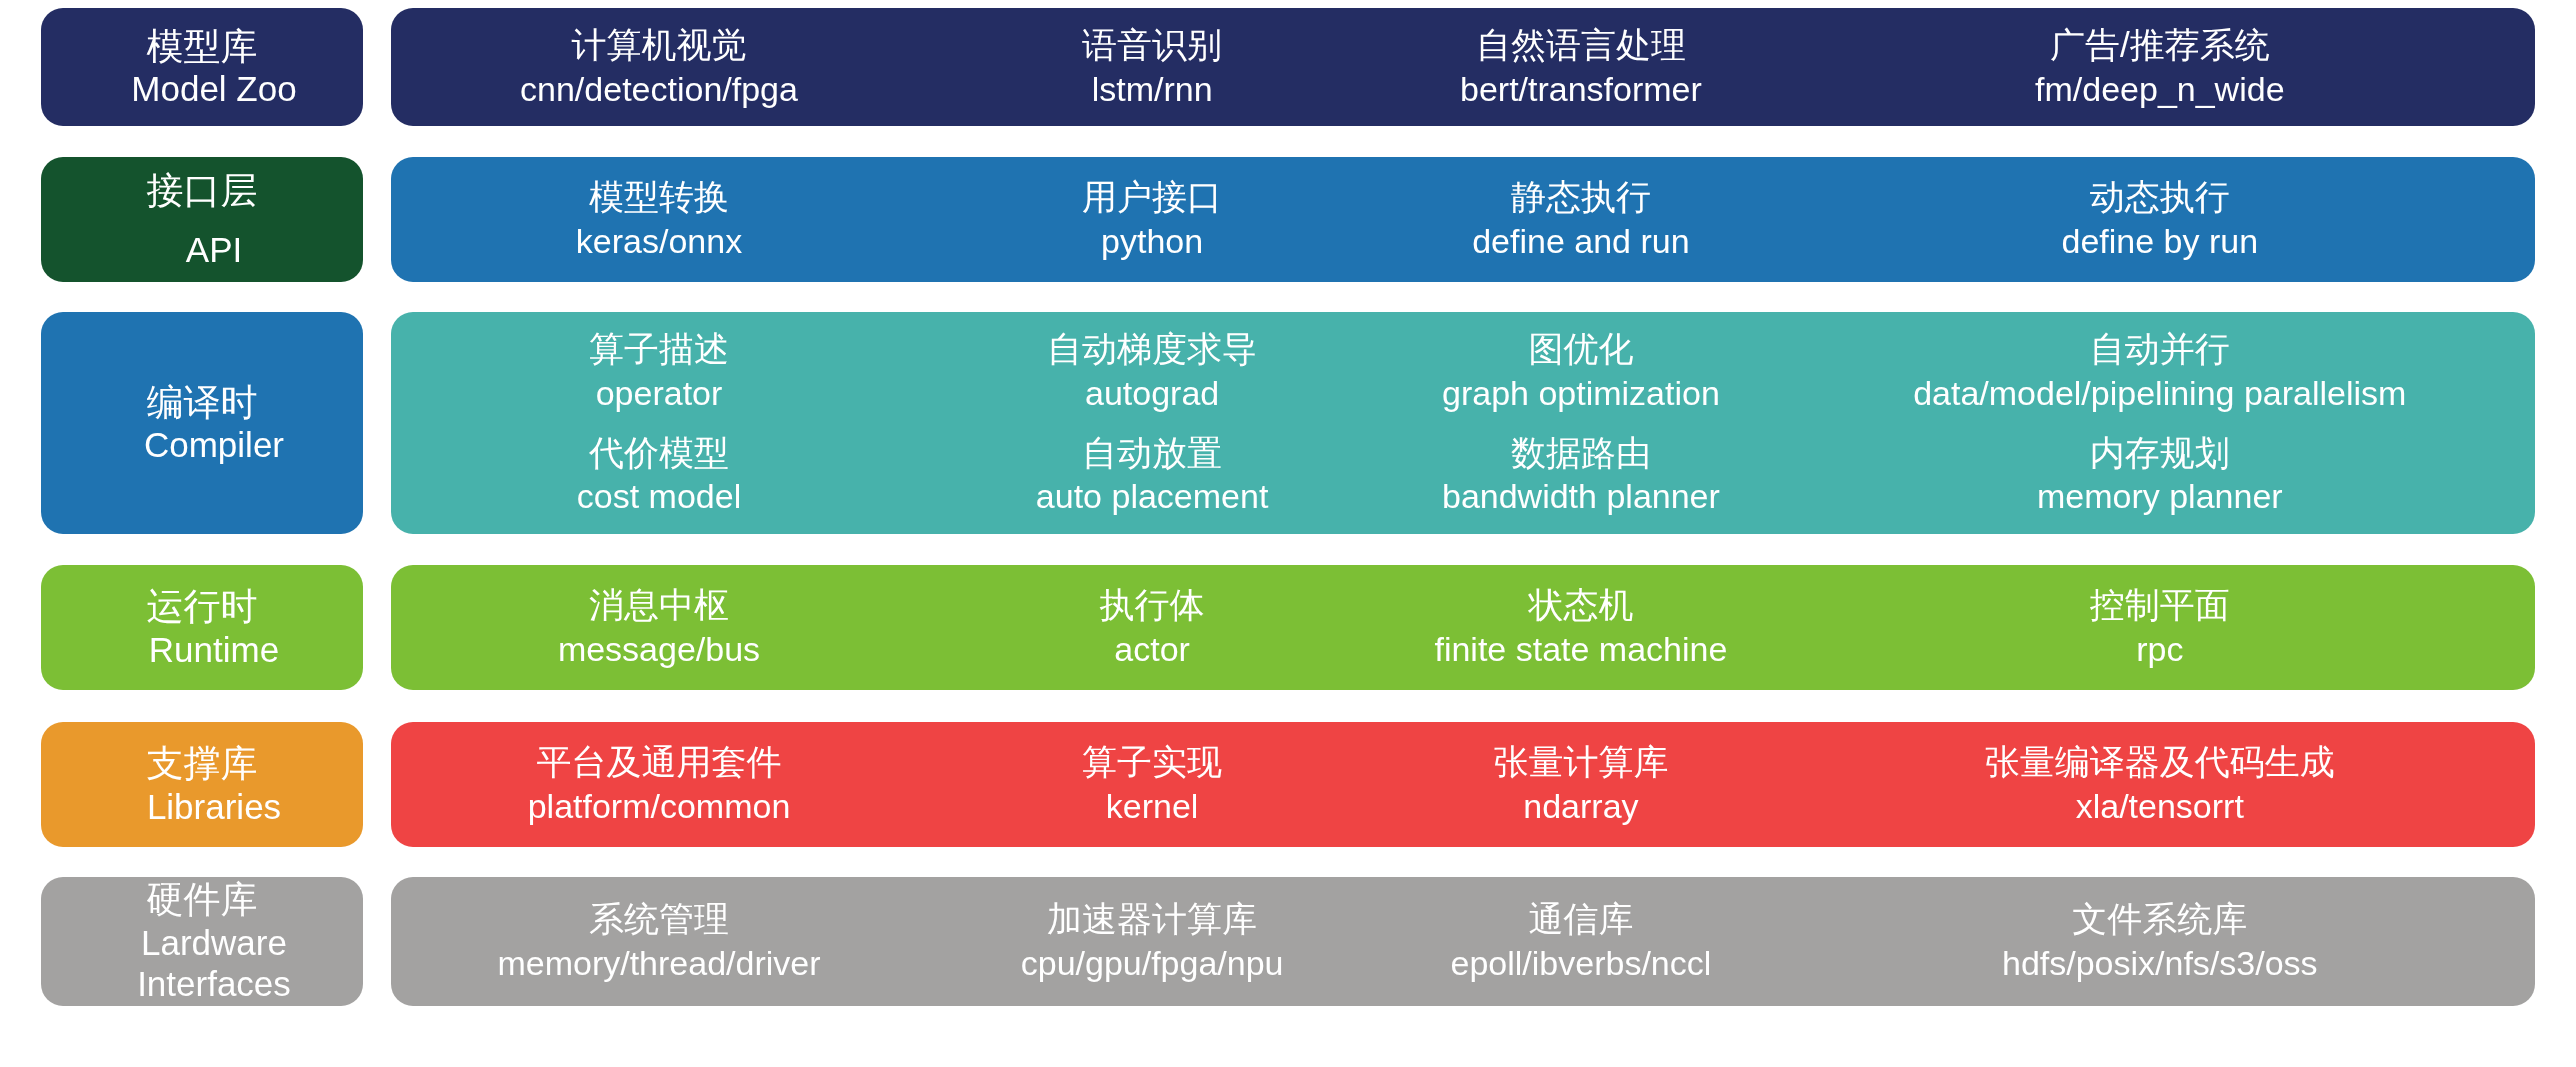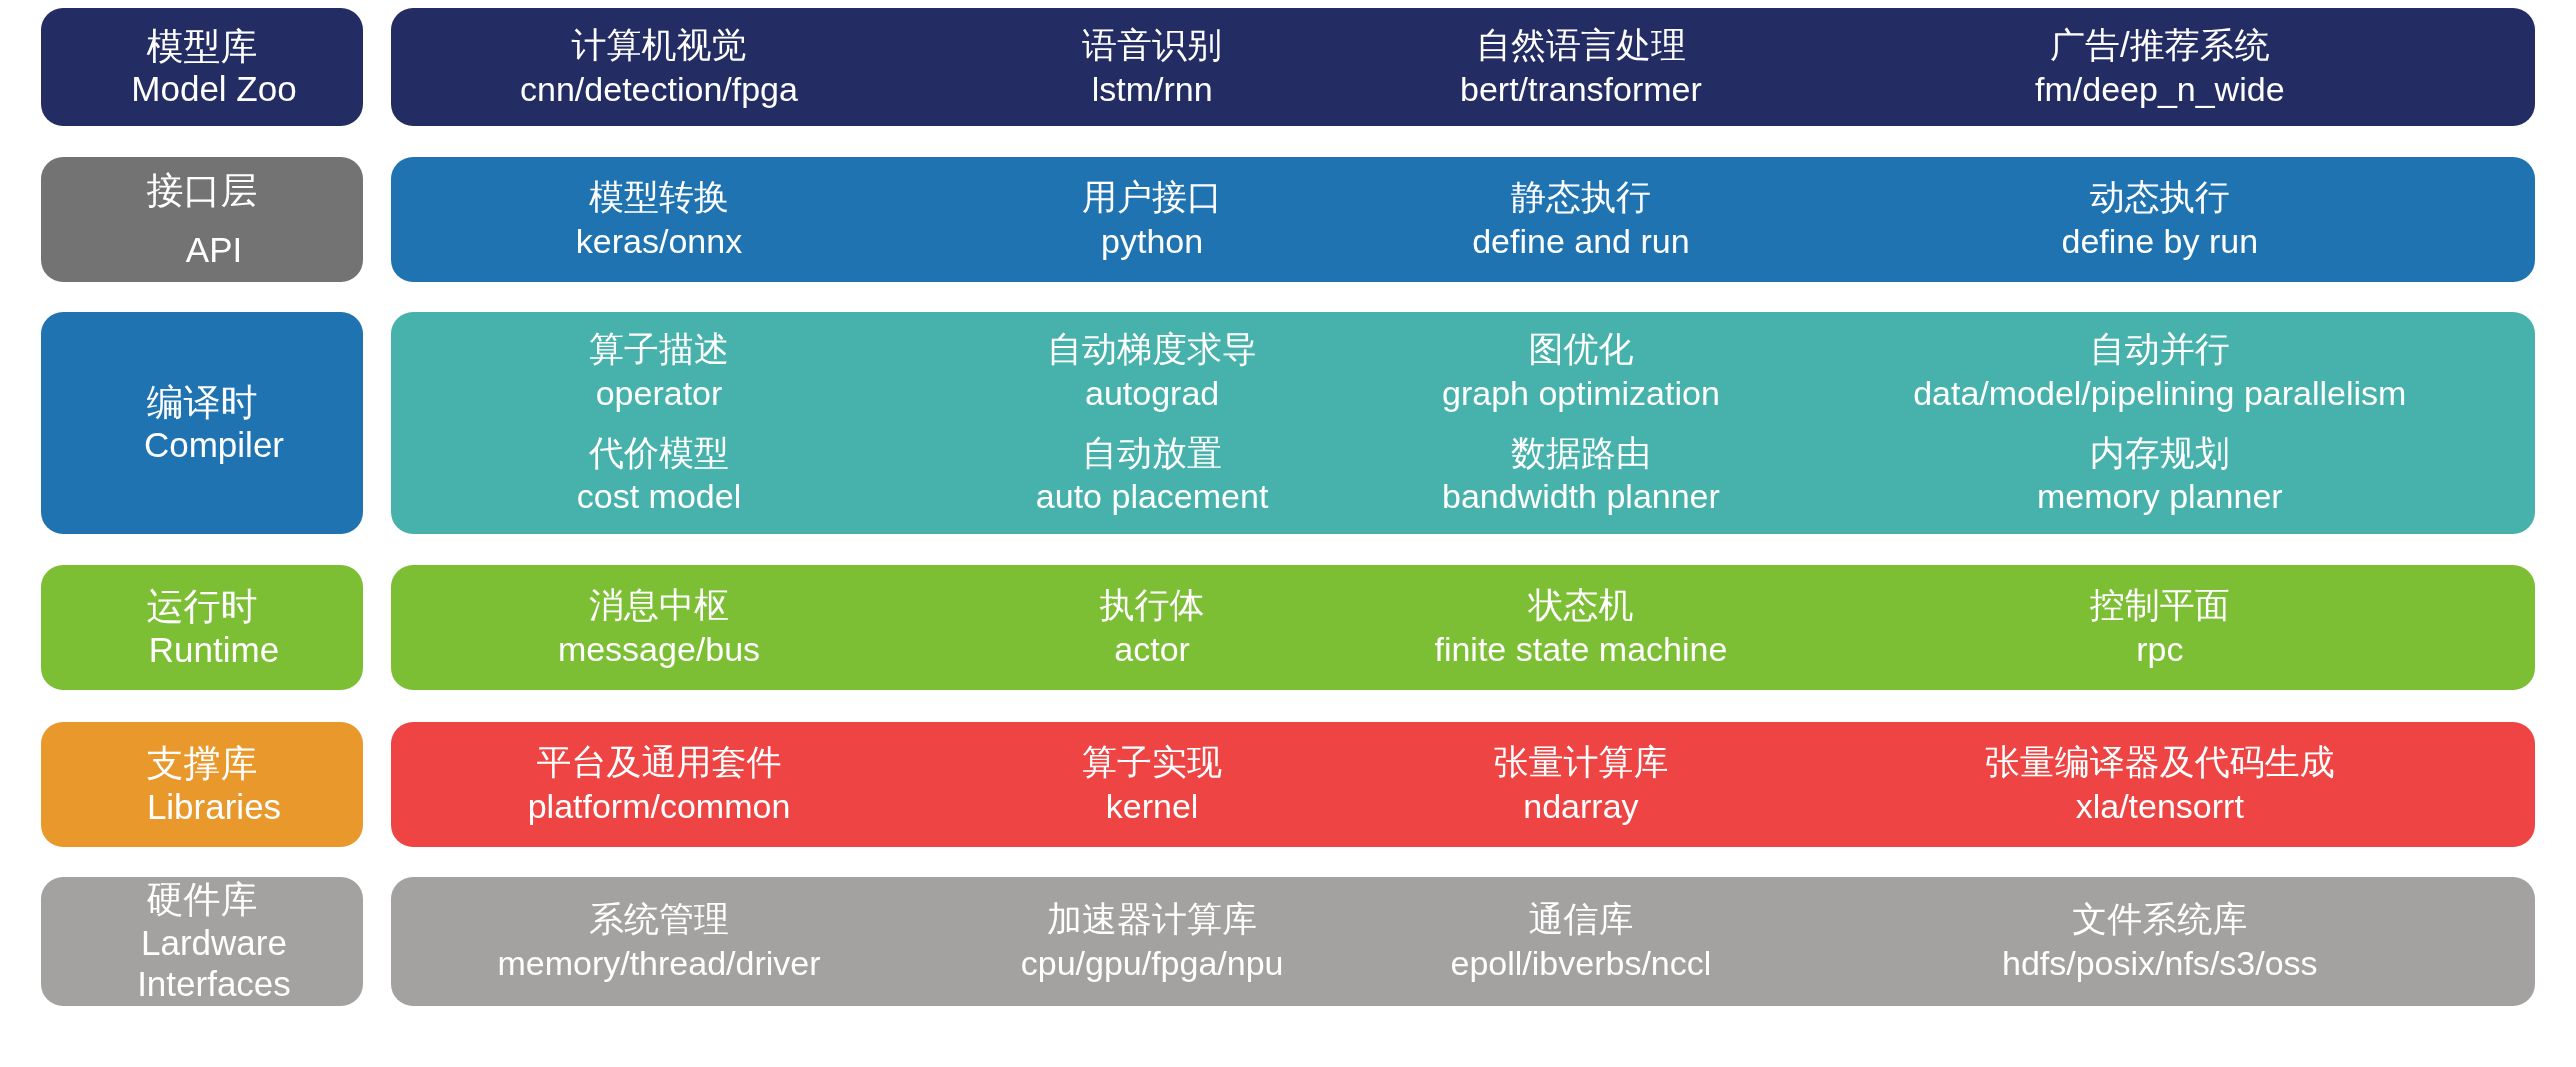--- a/index.html
+++ b/index.html
@@ -91,21 +91,21 @@
         </div>
         <div class="cell">
           <div class="item-zh">广告/推荐系统</div>
           <div class="item-en">fm/deep_n_wide</div>
         </div>
       </div>
     </div>
   </div>
 
   <div class="band" style="top:157px; height:125px;">
-    <div class="label-box" style="background: #737373; gap: 16px;">
+    <div class="label-box" style="background: #14532d; gap: 16px;">
       <div class="label-zh">接口层</div>
       <div class="label-en">API</div>
     </div>
     <div class="bar" style="background: rgb(31, 115, 177);">
       <div class="cells">
         <div class="cell">
           <div class="item-zh">模型转换</div>
           <div class="item-en">keras/onnx</div>
         </div>
         <div class="cell">

